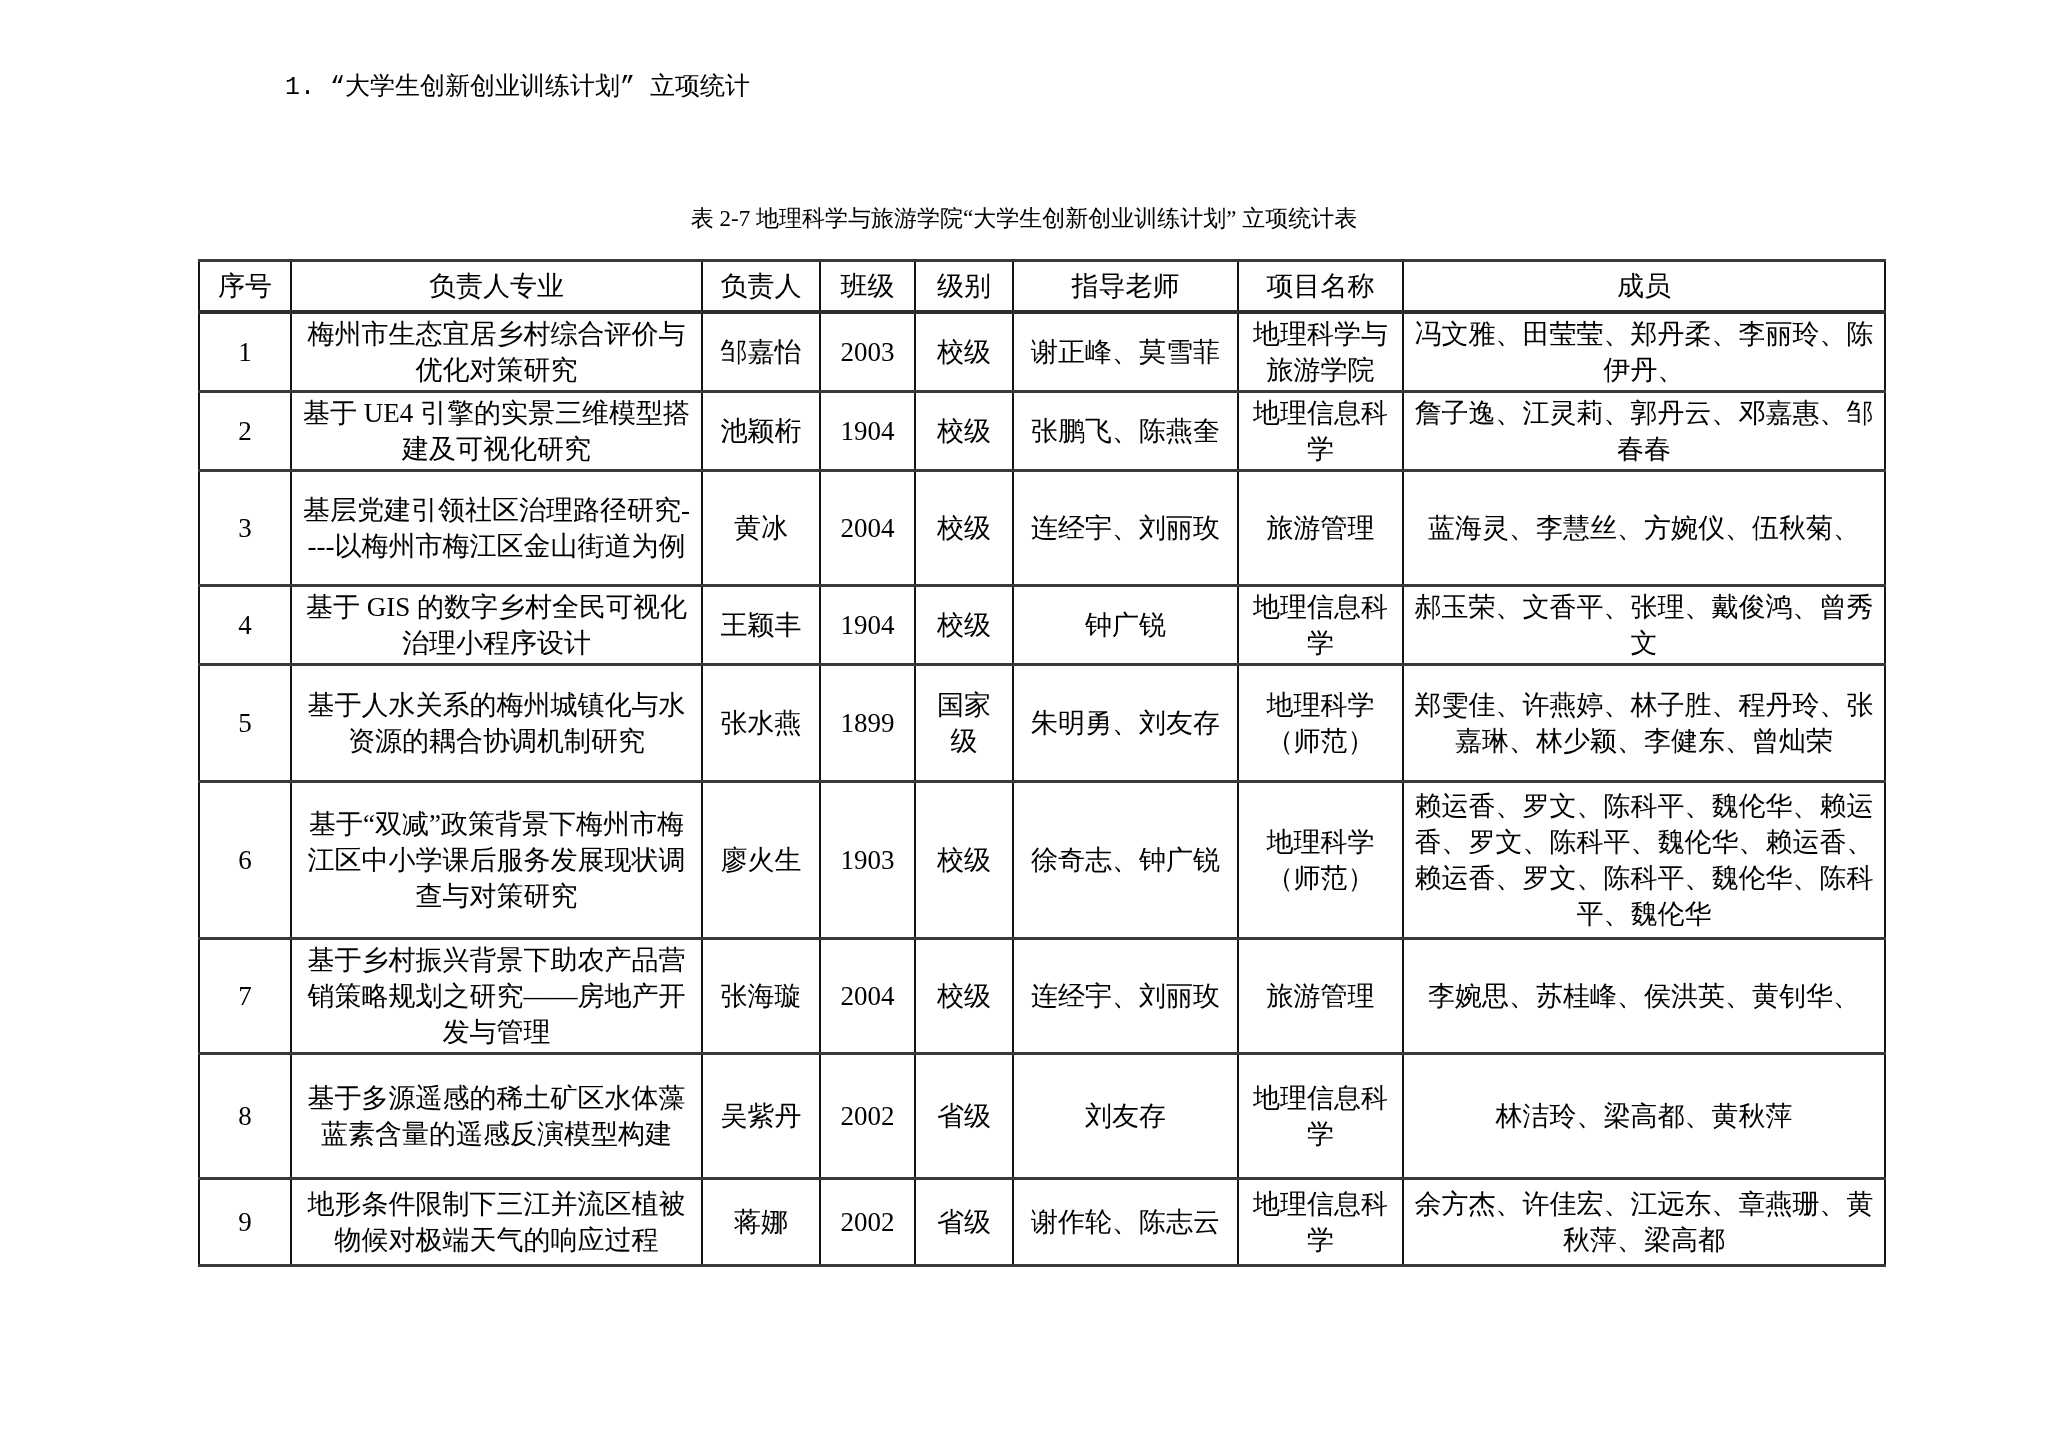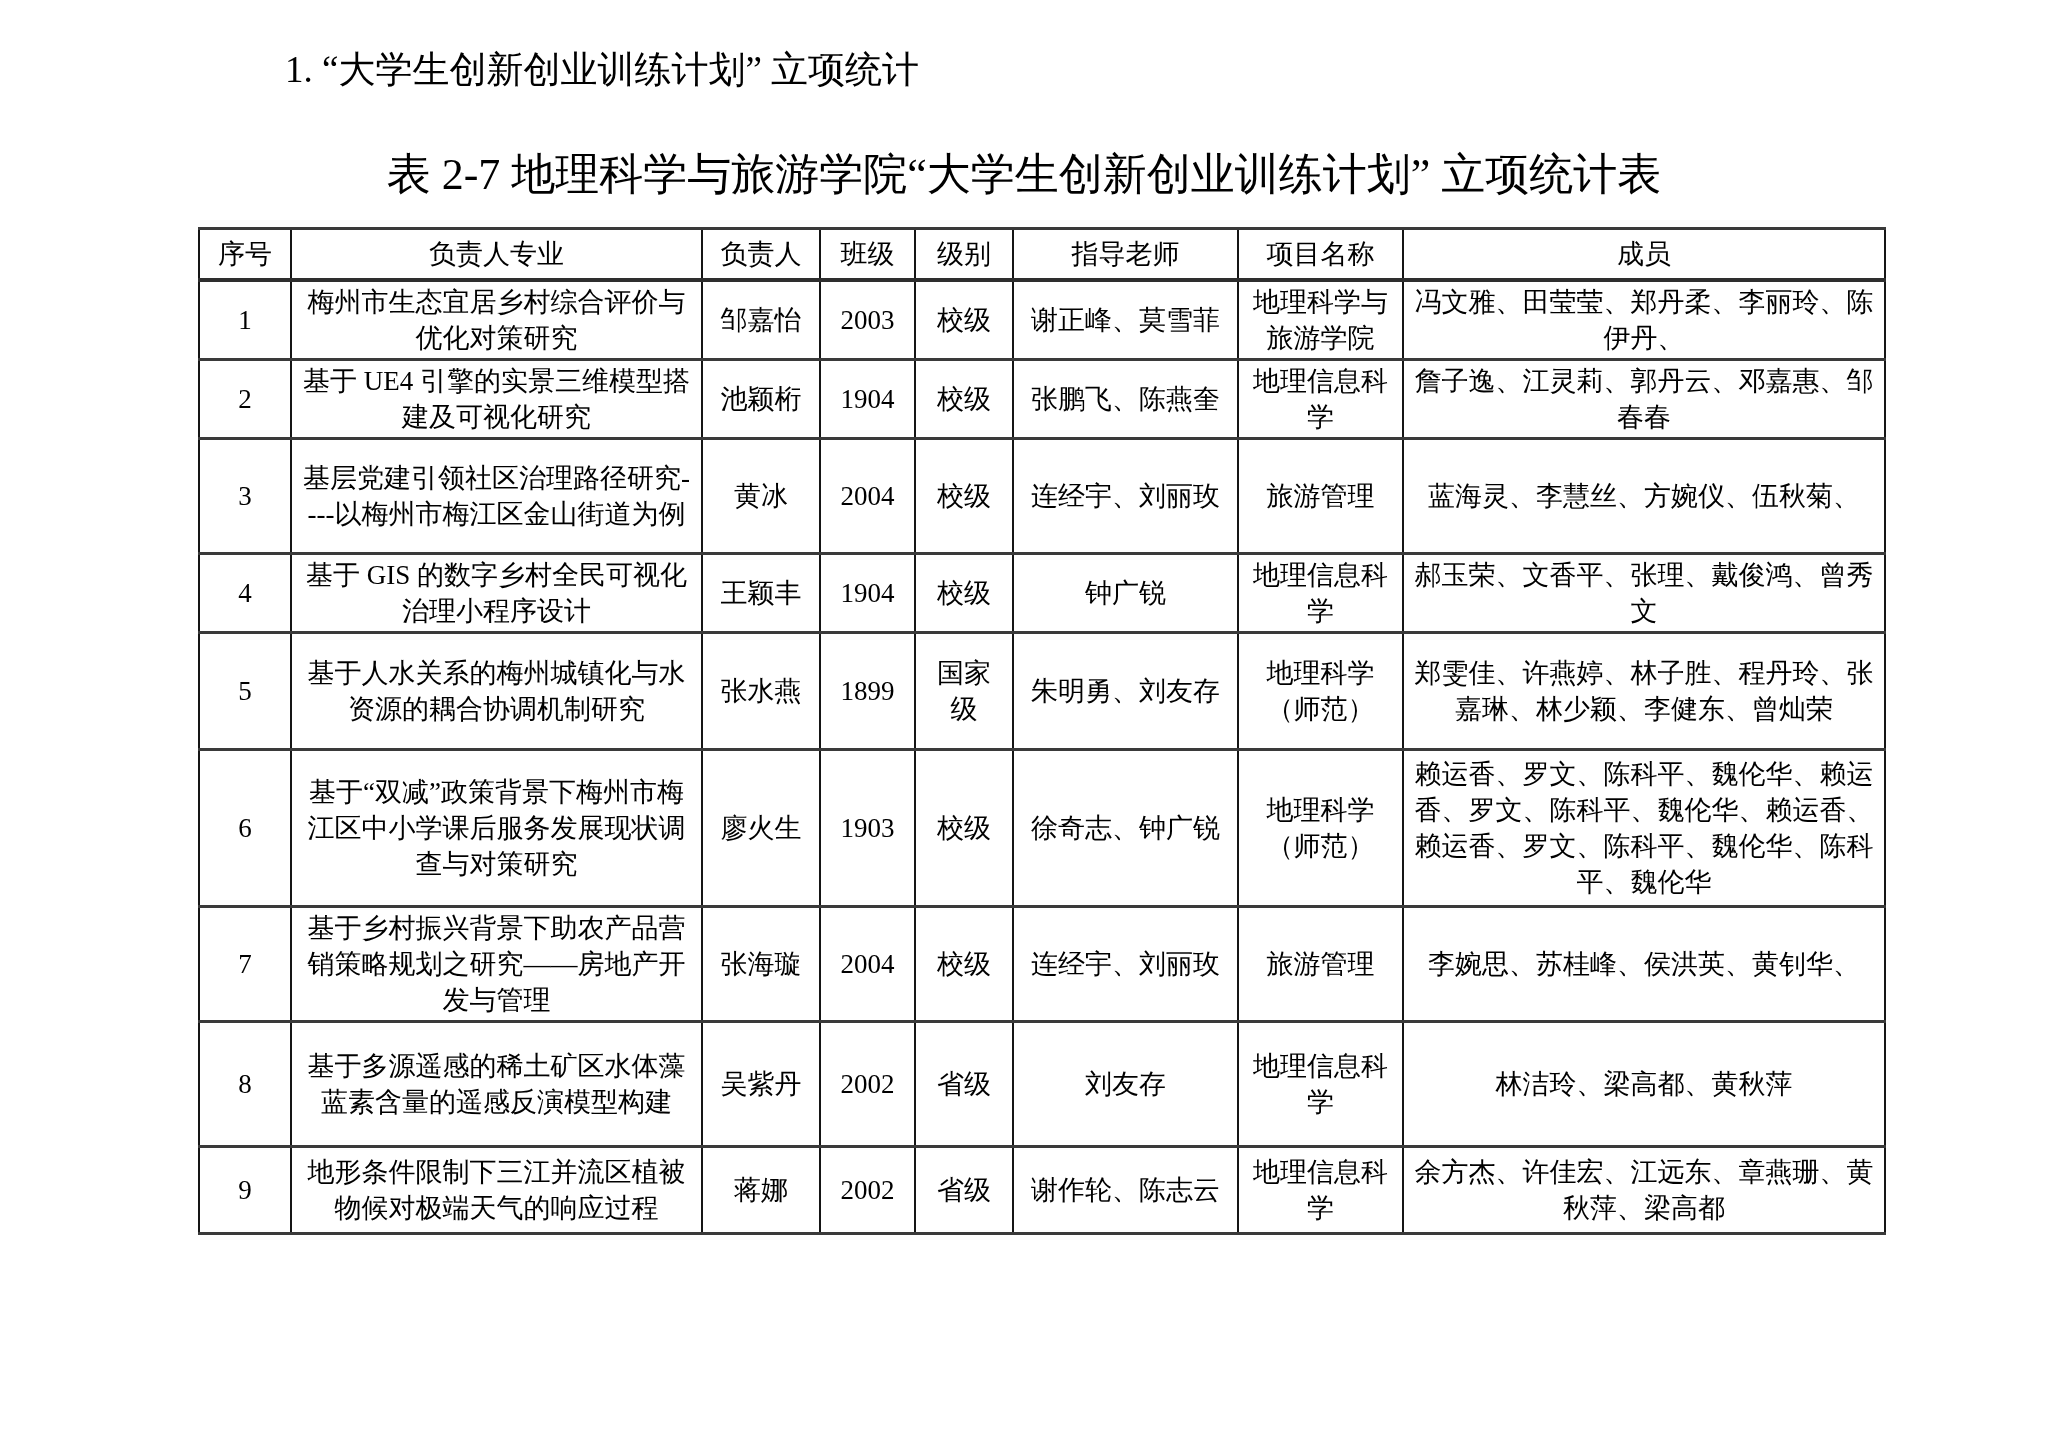--- a/index.html
+++ b/index.html
@@ -16,28 +16,29 @@
     background: #ffffff;
     overflow: hidden;
   }
   .section-heading {
     margin: 85px 0 0 213px;
     font-size: 35px;
     font-weight: bold;
     line-height: 1.1;
   }
   .subsection-heading {
-    margin: 50px 0 0 285px;
-    font-size: 37px;
+    margin: 74px 0 0 285px;
+    font-size: 25px;
     font-weight: normal;
     line-height: 1.1;
+    font-family: Liberation Mono, monospace;
   }
   .table-caption {
-    margin-top: 60px;
-    font-size: 44px;
+    margin-top: 104px;
+    font-size: 23px;
     text-align: center;
     line-height: 1.1;
   }
   table.projects {
     border-collapse: collapse;
     table-layout: fixed;
     width: 1686px;
     margin: 28px 12px 0 198px;
     font-size: 27px;
     line-height: 36px;

